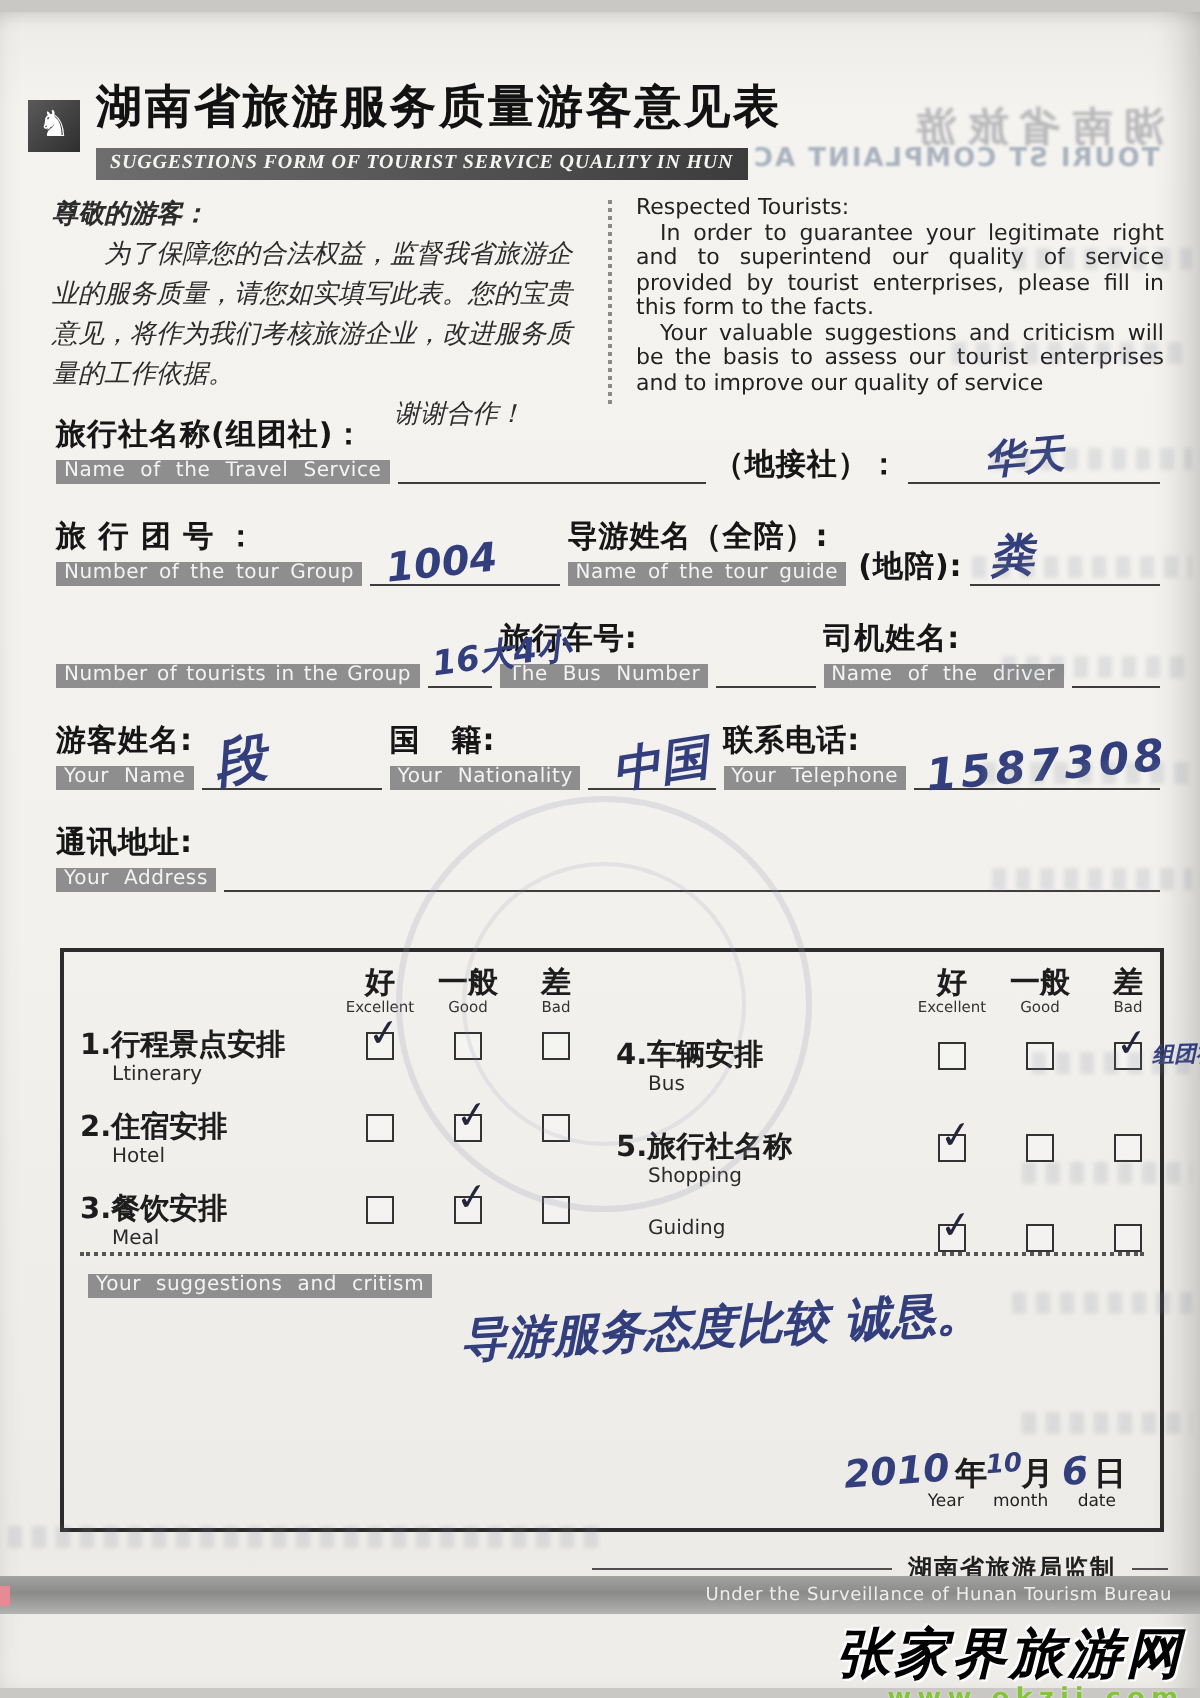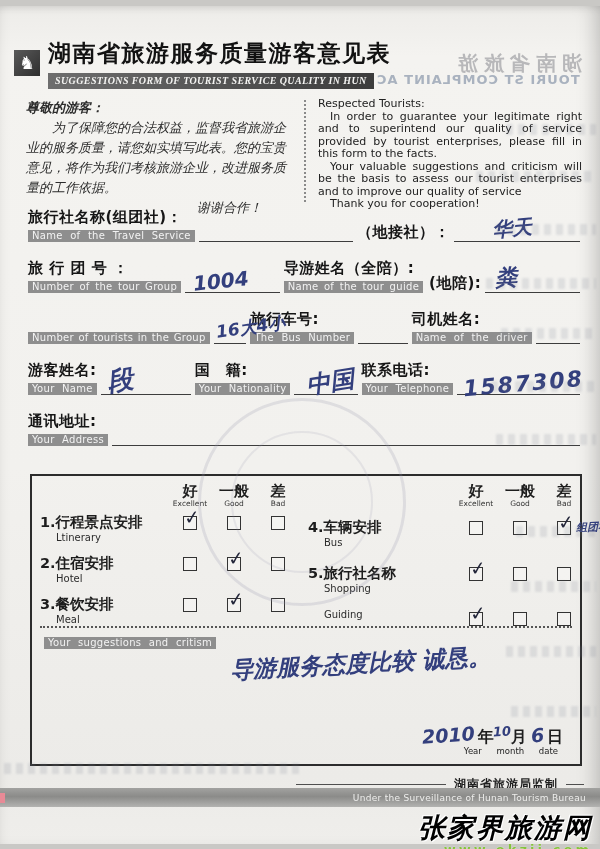--- a/index.html
+++ b/index.html
@@ -142,21 +142,20 @@
       <div class="intro-zh">
         <div class="sal">尊敬的游客：</div>
         <div class="body">为了保障您的合法权益，监督我省旅游企业的服务质量，请您如实填写此表。您的宝贵意见，将作为我们考核旅游企业，改进服务质量的工作依据。</div>
         <div class="clo">谢谢合作！</div>
       </div>
       <div class="intro-div"></div>
       <div class="intro-en">
         <div>Respected Tourists:</div>
         <div class="p">In order to guarantee your legitimate right and to superintend our quality of service provided by tourist enterprises, please fill in this form to the facts.</div>
         <div class="p">Your valuable suggestions and criticism will be the basis to assess our tourist enterprises and to improve our quality of service</div>
-        <div class="p">Thank you for cooperation!</div>
       </div>
     </div>
 
     <div class="fields">
 
       <div class="frow">
         <div class="stack">
           <span class="zhl">旅行社名称(组团社)：</span>
           <span class="strip">Name of the Travel Service</span>
         </div>

